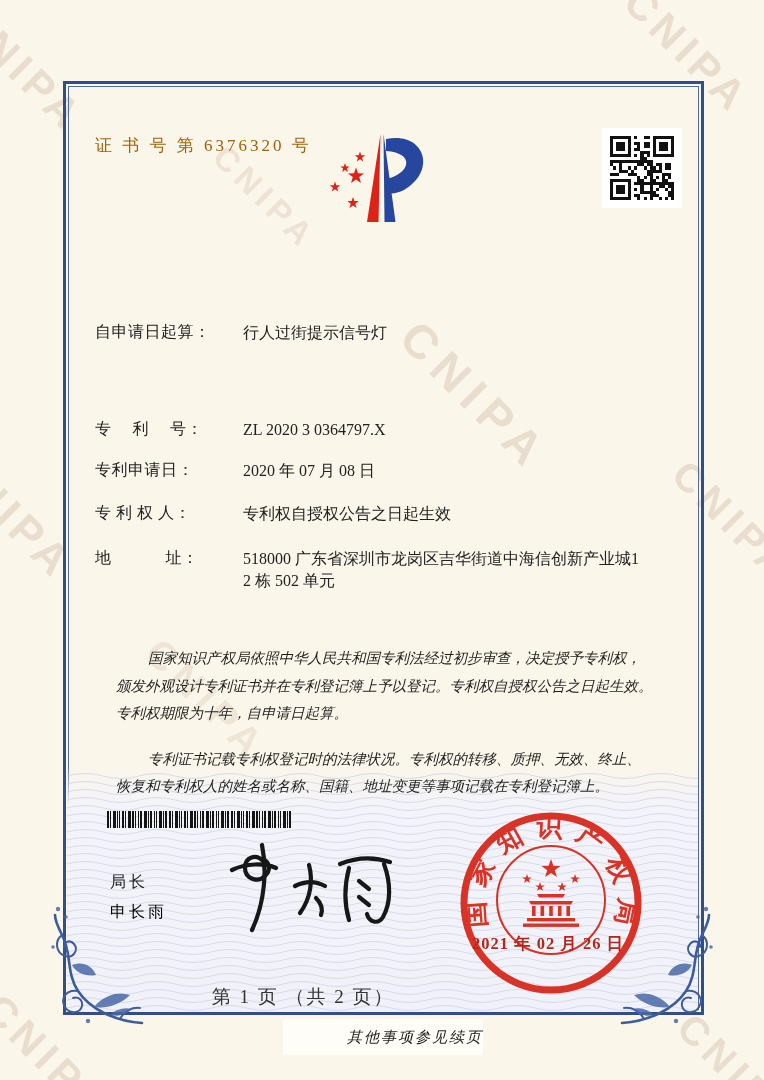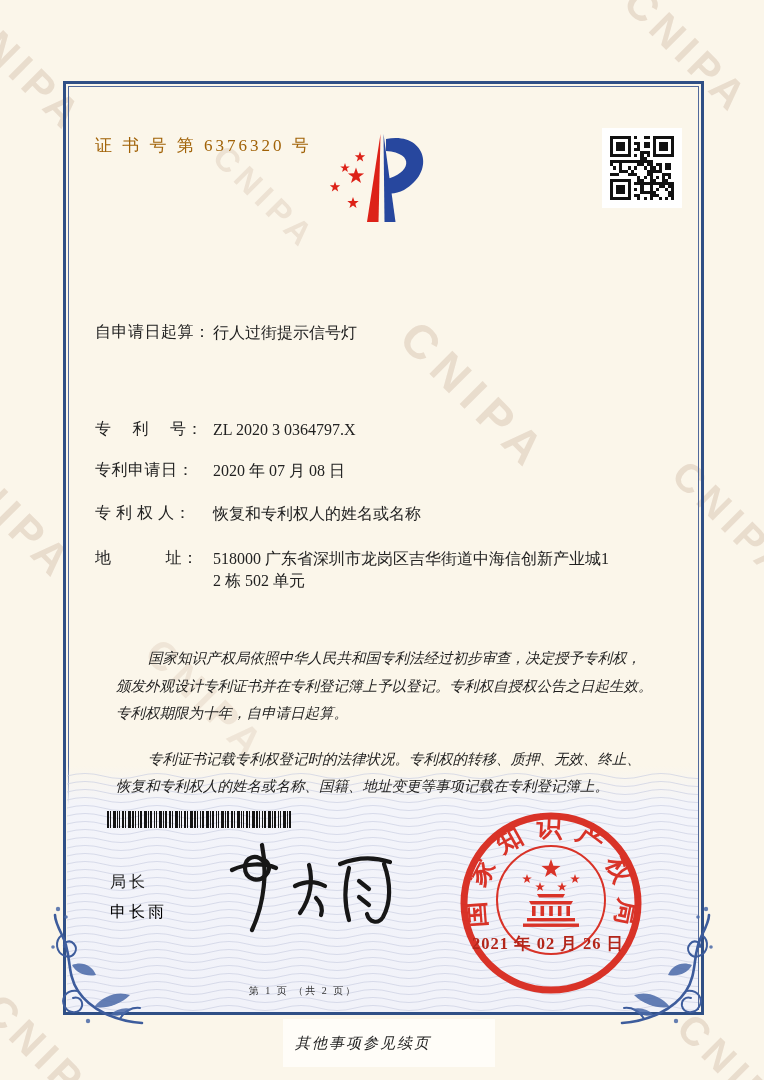--- a/index.html
+++ b/index.html
@@ -20,44 +20,44 @@
   
   .cert-no{position:absolute;left:95px;top:134px;font-size:17px;letter-spacing:3px;color:#a16207;z-index:4;}
   #logo{position:absolute;left:328px;top:126px;width:112px;height:104px;z-index:4;}
   .qr-box{position:absolute;left:602px;top:128px;width:80px;height:80px;background:#fff;z-index:4;}
   #qr{position:absolute;left:8px;top:8px;width:64px;height:64px;}
   .title{position:absolute;left:0;top:231px;width:764px;text-align:center;font-size:40px;font-weight:700;
          letter-spacing:3px;color:#111;z-index:4;}
   
   .row{position:absolute;left:95px;font-size:16px;color:#222;z-index:4;white-space:nowrap;}
   .row .lbl{display:inline-block;width:118px;white-space:pre;vertical-align:top;letter-spacing:.5px;}
-  .row .val{white-space:pre-line;display:inline-block;vertical-align:top;line-height:22px;max-width:430px;}
+  .row .val{white-space:pre-line;display:inline-block;vertical-align:top;line-height:22px;max-width:430px;margin-left:30px;}
   .grant2{position:absolute;left:277px;top:0;}
   
   .paras{position:absolute;left:98px;top:627px;width:574px;font-size:14.5px;line-height:27.5px;
          font-style:italic;color:#1e1e1e;z-index:4;}
   .paras p{margin:18px;text-indent:2.2em;}
   
   #barcode{position:absolute;left:107px;top:811px;z-index:4;}
   
   .sig-role{position:absolute;left:110px;top:872px;font-size:16px;letter-spacing:3px;color:#1c1c1c;
             font-family:"Liberation Sans","DejaVu Sans",sans-serif;font-weight:400;z-index:4;}
   .sig-name{position:absolute;left:110px;top:902px;font-size:16px;letter-spacing:3px;color:#000000;
             font-family:"Liberation Sans","DejaVu Sans",sans-serif;font-weight:500;z-index:4;}
   #autograph{position:absolute;left:212px;top:840px;z-index:4;}
   
   #seal{position:absolute;left:456px;top:808px;width:190px;height:190px;z-index:5;opacity:.95;}
   #seal text{font-family:"Liberation Serif","DejaVu Serif",serif;font-weight:700;}
   .seal-date{position:absolute;left:453px;top:933px;width:190px;text-align:center;font-size:16.5px;
              color:#b3261a;font-weight:700;letter-spacing:1px;z-index:6;}
   
-  .page-ind{position:absolute;left:0;top:984px;width:606px;text-align:center;font-size:10px;
+  .page-ind{position:absolute;left:0;top:984px;width:606px;text-align:center;font-size:19px;
             letter-spacing:2px;color:#333;z-index:4;}
-  .note-box{position:absolute;left:283px;top:1019px;width:200px;height:48px;background:#fffdf8;z-index:4;
-            display:flex;align-items:center;justify-content:flex-start;padding-left:12px;}
+  .note-box{position:absolute;left:283px;top:1019px;width:200px;height:36px;background:#fffdf8;z-index:4;
+            display:flex;align-items:center;justify-content:flex-end;}
   .note-box span{font-size:15px;font-style:italic;letter-spacing:2px;color:#1e1e1e;}
   
   .orn{position:absolute;width:96px;height:124px;z-index:6;}
   #orn-bl{left:50px;top:903px;}
   #orn-br{left:618px;top:903px;transform:scaleX(-1);}
 </style>
 </head>
 <body>
 
 <div id="stage">
@@ -365,21 +365,21 @@
   <div class="row" style="top:322px">
     <span class="lbl">自申请日起算：</span><span class="val">行人过街提示信号灯</span>
   </div>
   <div class="row" style="top:419px">
     <span class="lbl">专　 利　 号：</span><span class="val">ZL 2020 3 0364797.X</span>
   </div>
   <div class="row" style="top:460px">
     <span class="lbl">专利申请日：</span><span class="val">2020 年 07 月 08 日</span>
   </div>
   <div class="row" style="top:503px">
-    <span class="lbl">专 利 权 人：</span><span class="val">恢复和专利权人的姓名或名称</span>
+    <span class="lbl">专 利 权 人：</span><span class="val">专利权自授权公告之日起生效</span>
   </div>
   <div class="row" style="top:548px">
     <span class="lbl">地　　　 址：</span><span class="val">518000 广东省深圳市龙岗区吉华街道中海信创新产业城1
 2 栋 502 单元</span>
   </div>
 
   <div class="paras">
     <p>国家知识产权局依照中华人民共和国专利法经过初步审查，决定授予专利权，颁发外观设计专利证书并在专利登记簿上予以登记。专利权自授权公告之日起生效。专利权期限为十年，自申请日起算。</p>
     <p>专利证书记载专利权登记时的法律状况。专利权的转移、质押、无效、终止、恢复和专利权人的姓名或名称、国籍、地址变更等事项记载在专利登记簿上。</p>
   </div>

